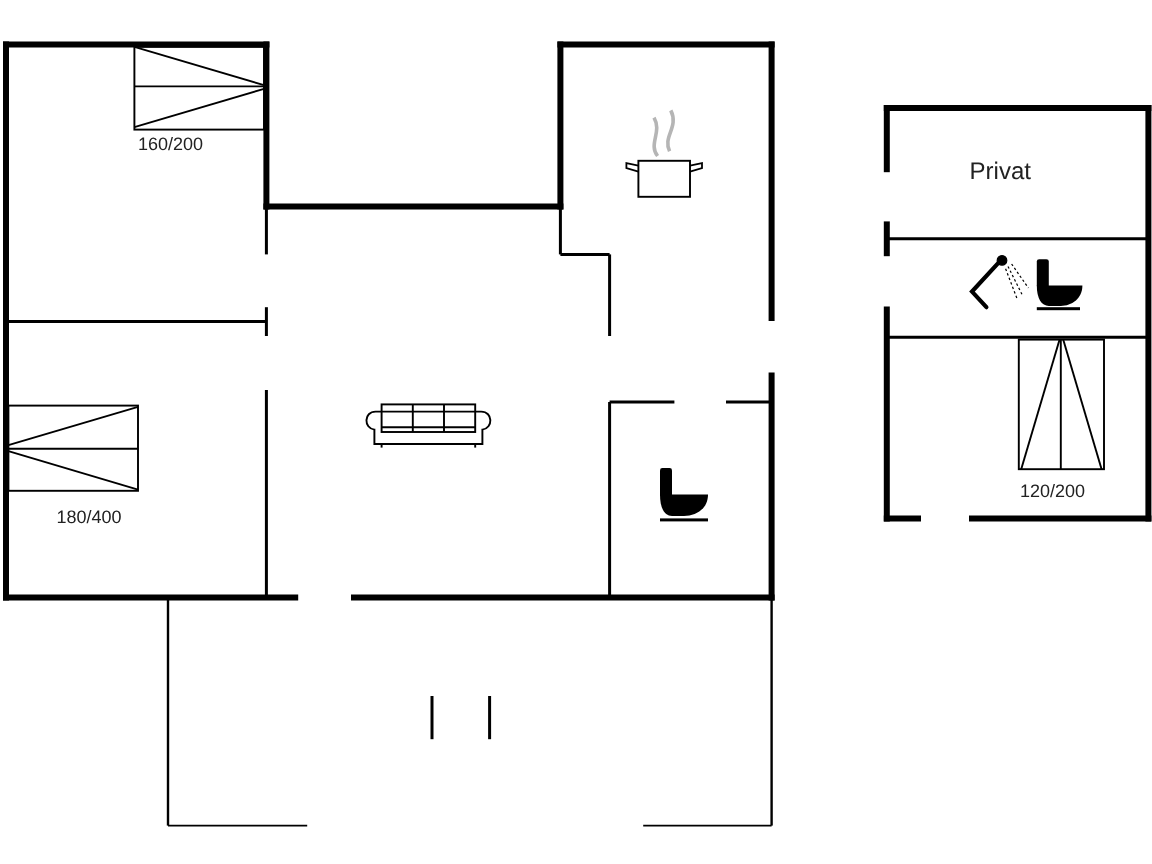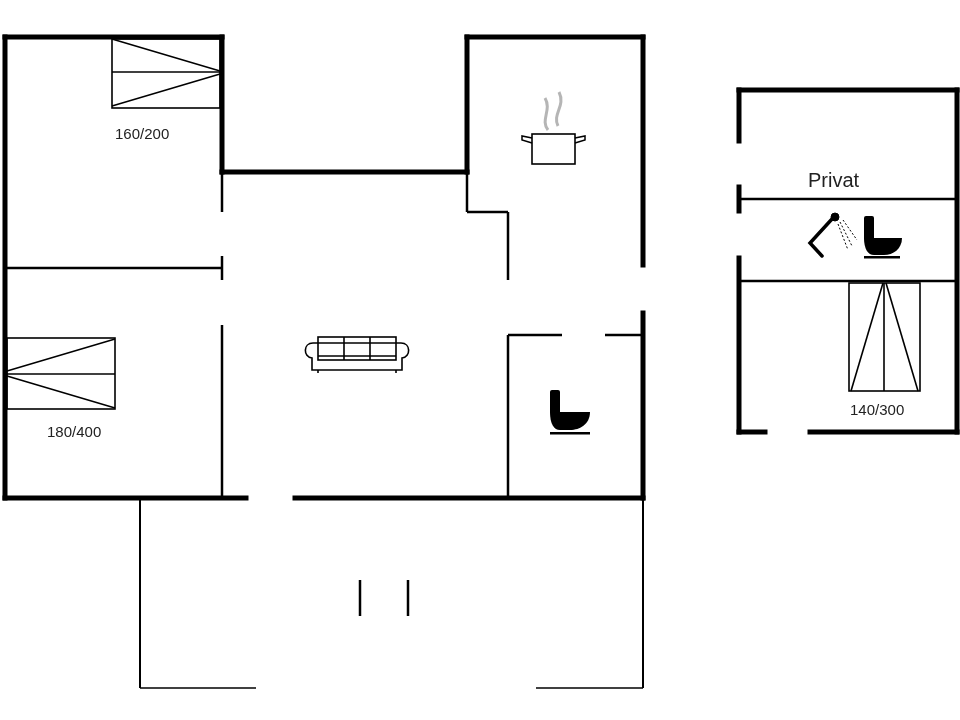--- a/index.html
+++ b/index.html
@@ -134,16 +134,16 @@
   </g>
 
   <g stroke="#000" fill="none" stroke-width="1.6">
     <rect x="849" y="283" width="71" height="108"></rect>
     <line x1="884" y1="283" x2="884" y2="391"></line>
     <line x1="883" y1="283" x2="851" y2="391"></line>
     <line x1="886" y1="283" x2="918" y2="391"></line>
   </g>
 </svg>
 
-<div class="label bed-label" style="left:115px; top:125px;text-align:center;">160/200</div>
+<div class="label bed-label" style="left:115px; top:112px;text-align:center;">160/200</div>
 <div class="label bed-label" style="left:47px; top:423px;">180/400</div>
-<div class="label room-label" style="left:808px; top:132px;margin-top:37px;">Privat</div>
-<div class="label bed-label" style="left:850px; top:401px;">140/300</div>
+<div class="label room-label" style="left:808px; top:132px;">Privat</div>
+<div class="label bed-label" style="left:850px; top:401px;">120/200</div>
 
 </body></html>

